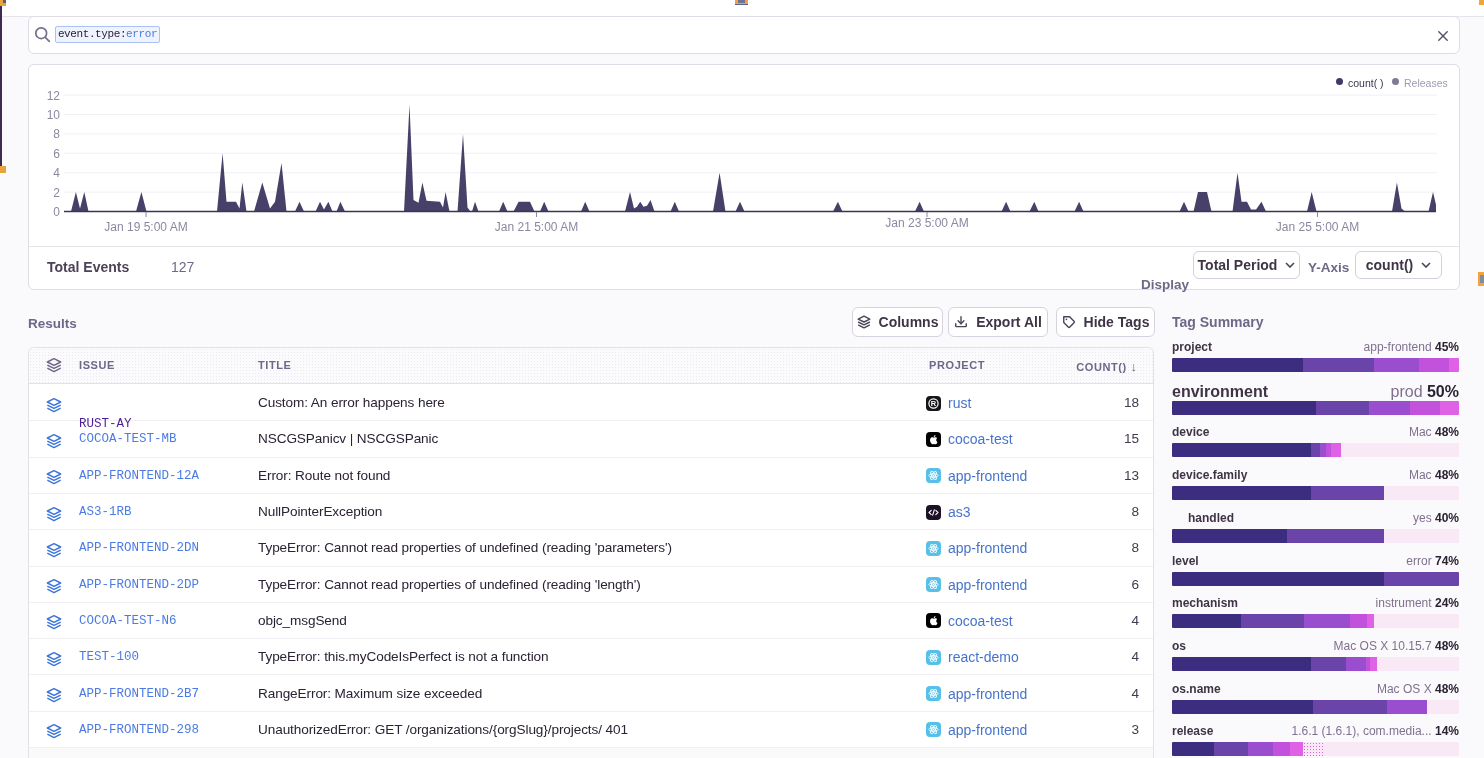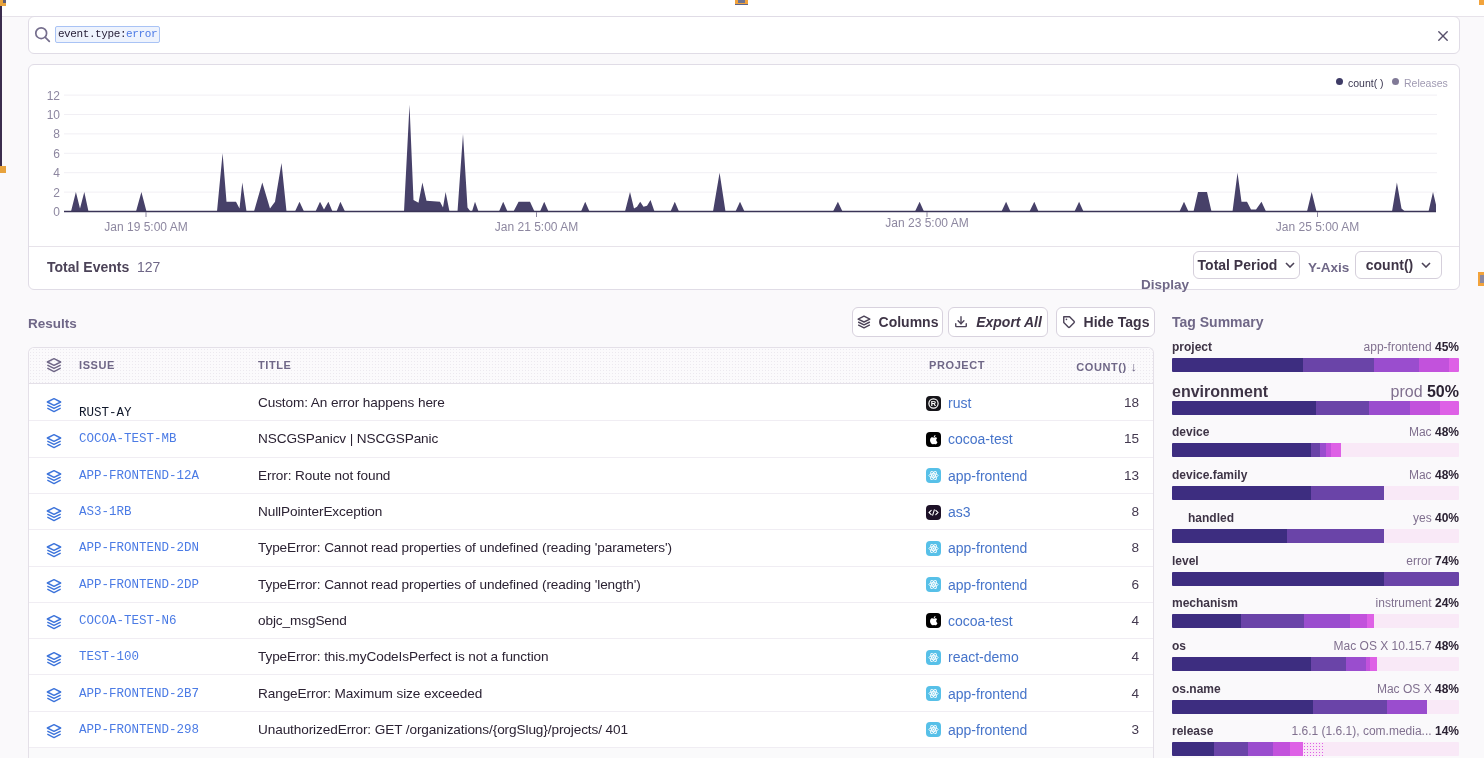--- a/index.html
+++ b/index.html
@@ -72,21 +72,21 @@
 <div class="abs" style="left:456.5px;top:220px;width:160px;text-align:center;font-size:12px;color:#8D87A0;">Jan 21 5:00 AM</div>
 <div class="abs" style="left:847px;top:216px;width:160px;text-align:center;font-size:12px;color:#8D87A0;">Jan 23 5:00 AM</div>
 <div class="abs" style="left:1237.5px;top:220px;width:160px;text-align:center;font-size:12px;color:#8D87A0;">Jan 25 5:00 AM</div>
 
 <div class="abs" style="left:1336px;top:78px;width:7px;height:7px;border-radius:50%;background:#3E3B66;"></div>
 <div class="abs" style="left:1348px;top:77px;font-size:10.5px;color:#3A3650;">count( )</div>
 <div class="abs" style="left:1392px;top:78px;width:7px;height:7px;border-radius:50%;background:#817A97;"></div>
 <div class="abs" style="left:1404px;top:77px;font-size:10.5px;color:#A09AB2;">Releases</div>
 
 <div class="abs" style="left:29px;top:246px;width:1430px;height:1px;background:#E7E3EA;"></div>
-<div class="abs" style="left:47px;top:259px;font-size:14px;"><span style="font-weight:bold;color:#4C4358;">Total Events</span><span style="color:#6F6787;">&nbsp;&nbsp;127</span></div>
+<div class="abs" style="left:47px;top:259px;font-size:14px;"><span style="font-weight:bold;color:#4C4358;">Total Events</span><span style="color:#6F6787;padding-left:34px;">&nbsp;&nbsp;127</span></div>
 <div class="abs glabel" style="left:1141px;top:260px;margin-top:17px;">Display</div>
 <div class="btn" style="left:1193px;top:251px;width:107px;height:28px;border-color:#D5CFDB;">Total Period
   <svg width="10" height="6" viewBox="0 0 10 6">
       <polyline points="1,1 5,5 9,1" fill="none" stroke="#4C4358" stroke-width="1.6"></polyline>
     </svg>
 </div>
 <div class="abs glabel" style="left:1308px;top:260px;">Y-Axis</div>
 <div class="btn" style="left:1355px;top:251px;width:87px;height:28px;border-color:#D5CFDB;">count()
   <svg width="10" height="6" viewBox="0 0 10 6">
       <polyline points="1,1 5,5 9,1" fill="none" stroke="#4C4358" stroke-width="1.6"></polyline>
@@ -95,21 +95,21 @@
 
 <div class="abs glabel" style="left:28px;top:316px;">Results</div>
 <div class="btn" style="left:852px;top:307px;width:91px;height:30px;">
   <svg width="14" height="14" viewBox="0 0 24 24" fill="none" stroke="#4C4358" stroke-width="2.4" stroke-linejoin="round">
       <polygon points="12 2 2 7 12 12 22 7 12 2"></polygon>
       <polyline points="2 12 12 17 22 12"></polyline>
       <polyline points="2 17 12 22 22 17"></polyline>
     </svg>
   <span>Columns</span>
 </div>
-<div class="btn" style="left:948px;top:307px;width:100px;height:30px;font-style:italic;">
+<div class="btn" style="left:948px;top:307px;width:100px;height:30px;">
   <svg width="14" height="14" viewBox="0 0 24 24" fill="none" stroke="#4C4358" stroke-width="2.4" stroke-linecap="round" stroke-linejoin="round">
       <path d="M21 15v4a1 1 0 0 1-1 1H4a1 1 0 0 1-1-1v-4"></path>
       <polyline points="7 10 12 15 17 10"></polyline>
       <line x1="12" y1="15" x2="12" y2="3"></line>
     </svg>
   <span>Export All</span>
 </div>
 <div class="btn" style="left:1056px;top:307px;width:99px;height:30px;">
   <svg width="14" height="14" viewBox="0 0 24 24" fill="none" stroke="#4C4358" stroke-width="2.4" stroke-linejoin="round">
       <path d="M20.6 13.4 13.4 20.6a2 2 0 0 1-2.8 0L3 13V3h10l7.6 7.6a2 2 0 0 1 0 2.8z"></path>
@@ -128,21 +128,21 @@
 <div class="abs" style="left:79px;top:359px;font-size:11px;font-weight:bold;color:#6F6787;letter-spacing:0.6px;">ISSUE</div>
 <div class="abs" style="left:258px;top:359px;font-size:11px;font-weight:bold;color:#6F6787;letter-spacing:0.6px;">TITLE</div>
 <div class="abs" style="left:929px;top:359px;font-size:11px;font-weight:bold;color:#6F6787;letter-spacing:0.6px;">PROJECT</div>
 <div class="abs" style="left:937px;top:359px;width:200px;text-align:right;font-size:11px;font-weight:bold;color:#6F6787;letter-spacing:0.6px;">COUNT() <span style="font-size:13px;letter-spacing:0;color:#6F6787;">↓</span></div>
 <div class="abs" style="left:29px;top:420.3px;width:1124px;height:1px;background:#F0EDF3;"></div>
 <svg class="abs" style="left:46px;top:396.65px;" width="16" height="16" viewBox="0 0 24 24" fill="none" stroke="#3D74DB" stroke-width="2.2" stroke-linejoin="round">
     <polygon points="12 2.5 2 7.5 12 12.5 22 7.5 12 2.5"></polygon>
     <polyline points="2 12.2 12 17.2 22 12.2"></polyline>
     <polyline points="2 16.8 12 21.8 22 16.8"></polyline>
   </svg>
-<div class="abs mono" style="left:79px;top:406px;font-size:12.5px;color:#0f172a;">RUST-AY</div>
+<div class="abs mono" style="left:79px;top:417px;font-size:12.5px;color:#4c1d95;">RUST-AY</div>
 <div class="abs" style="left:258px;top:395.1px;font-size:13.6px;letter-spacing:-0.1px;color:#2B2233;">Custom: An error happens here</div>
 <svg class="abs" style="left:926px;top:395.65px;" width="15" height="15" viewBox="0 0 15 15">
     <rect width="15" height="15" rx="4" fill="#16151A"></rect>
     <circle cx="7.5" cy="7.5" r="4.6" fill="none" stroke="#fff" stroke-width="1.2"></circle>
     <text x="7.5" y="10.2" font-size="7.5" font-weight="bold" fill="#fff" text-anchor="middle" font-family="Liberation Sans">R</text>
   </svg>
 <div class="abs" style="left:948px;top:395.1px;font-size:14px;color:#4674CA;">rust</div>
 <div class="abs" style="left:999px;top:395.1px;width:140px;text-align:right;font-size:13.6px;color:#43394F;">18</div>
 <div class="abs" style="left:29px;top:456.6px;width:1124px;height:1px;background:#F0EDF3;"></div>
 <svg class="abs" style="left:46px;top:432.95px;" width="16" height="16" viewBox="0 0 24 24" fill="none" stroke="#3D74DB" stroke-width="2.2" stroke-linejoin="round">

